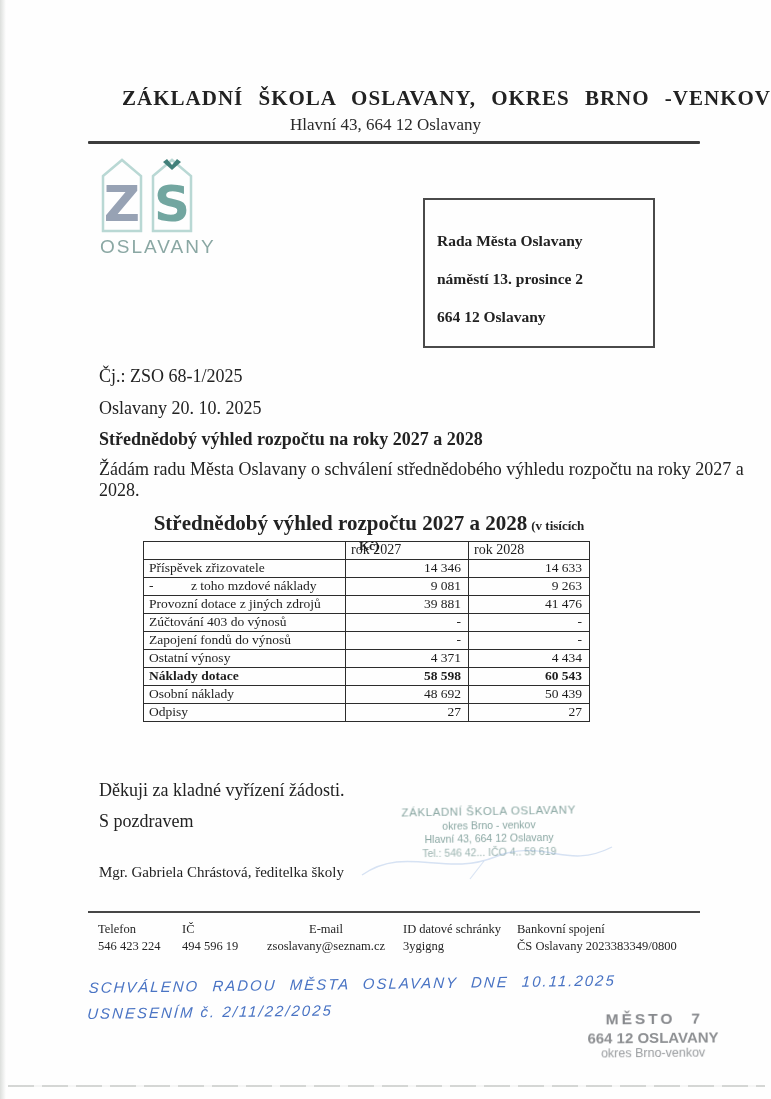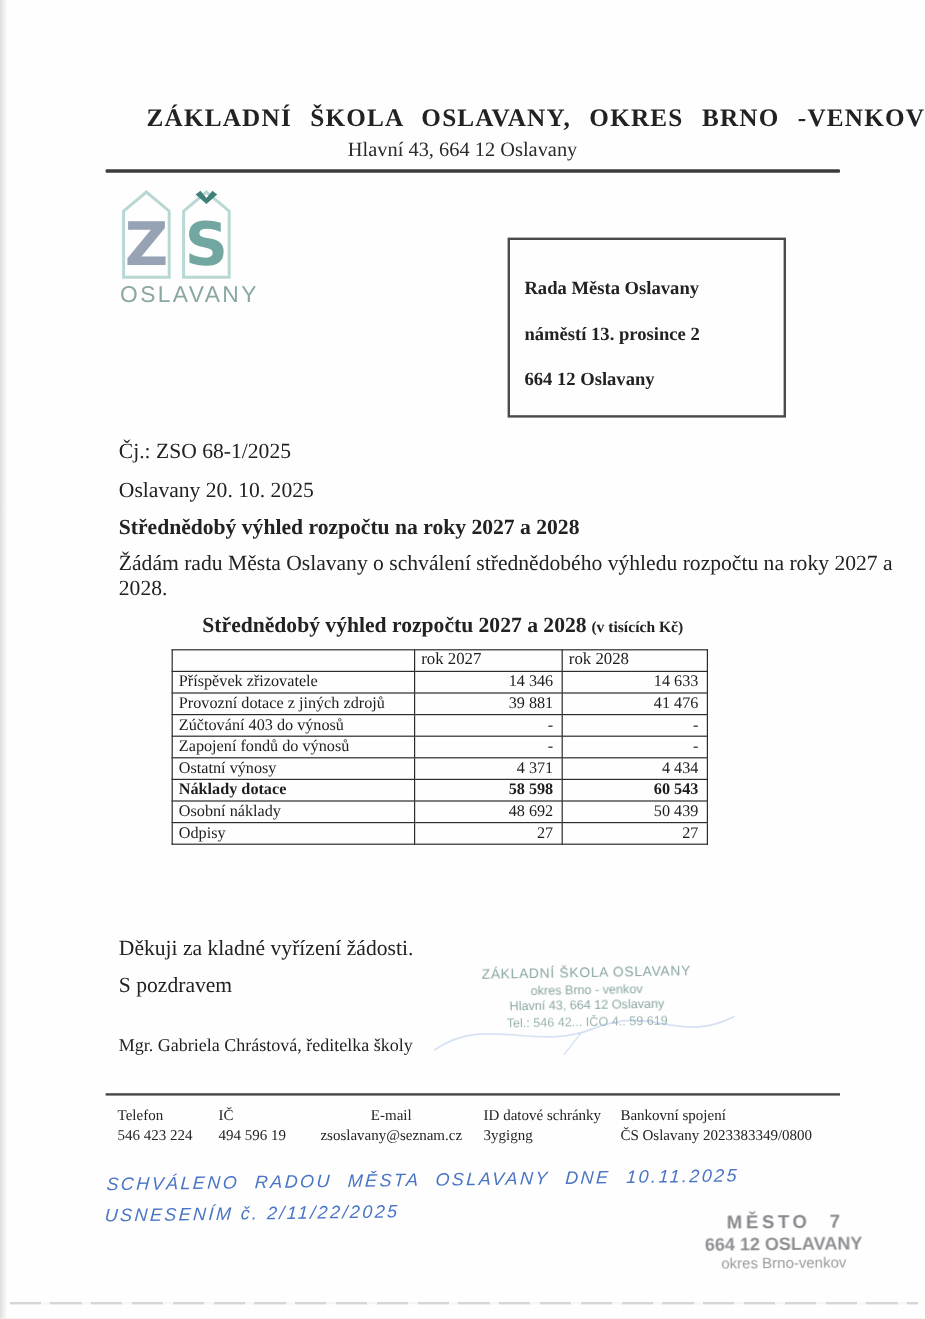--- a/index.html
+++ b/index.html
@@ -42,21 +42,21 @@
   .l-subject{top:429px; font-weight:bold;}
   .l-body{top:459px;}
   .l-thanks{top:780px;}
   .l-regards{top:811px;}
   .l-signatory{top:864px; font-size:15px;}
   
   .table-title{
     position:absolute; left:143px; top:511px; width:452px; text-align:center;
     font-weight:bold; color:#222;
   }
-  .tt-main{font-size:18px;}
+  .tt-main{font-size:21px;}
   .tt-suffix{font-size:13px;}
   table.budget{
     position:absolute; left:143px; top:541px; width:446px;
     border-collapse:collapse; font-size:13.5px; table-layout:fixed; color:#1d1d1d;
   }
   table.budget col.c1{width:202px;} table.budget col.c2{width:123px;} table.budget col.c3{width:121px;}
   table.budget th, table.budget td{
     border:1.6px solid #2c2c2c; padding:0 7px 1px 5px; height:15.5px; overflow:hidden; white-space:nowrap;
   }
   table.budget th{font-weight:normal; text-align:left; font-size:14px;}
@@ -149,20 +149,25 @@
       <th></th>
       <th>rok 2027</th>
       <th>rok 2028</th>
     </tr>
     <tr>
       <td>Příspěvek zřizovatele</td>
       <td class="val">14 346</td>
       <td class="val">14 633</td>
     </tr>
     <tr>
+      <td class="indent"><span class="dash">-</span><span>z toho mzdové náklady</span></td>
+      <td class="val">9 081</td>
+      <td class="val">9 263</td>
+    </tr>
+    <tr>
       <td>Provozní dotace z jiných zdrojů</td>
       <td class="val">39 881</td>
       <td class="val">41 476</td>
     </tr>
     <tr>
       <td>Zúčtování 403 do výnosů</td>
       <td class="val">-</td>
       <td class="val">-</td>
     </tr>
     <tr>

